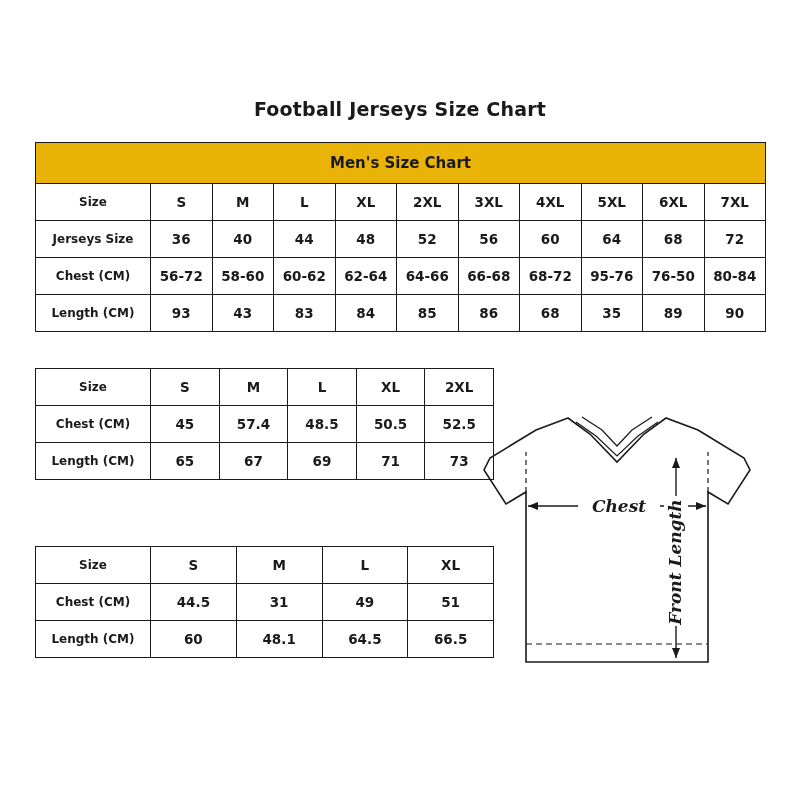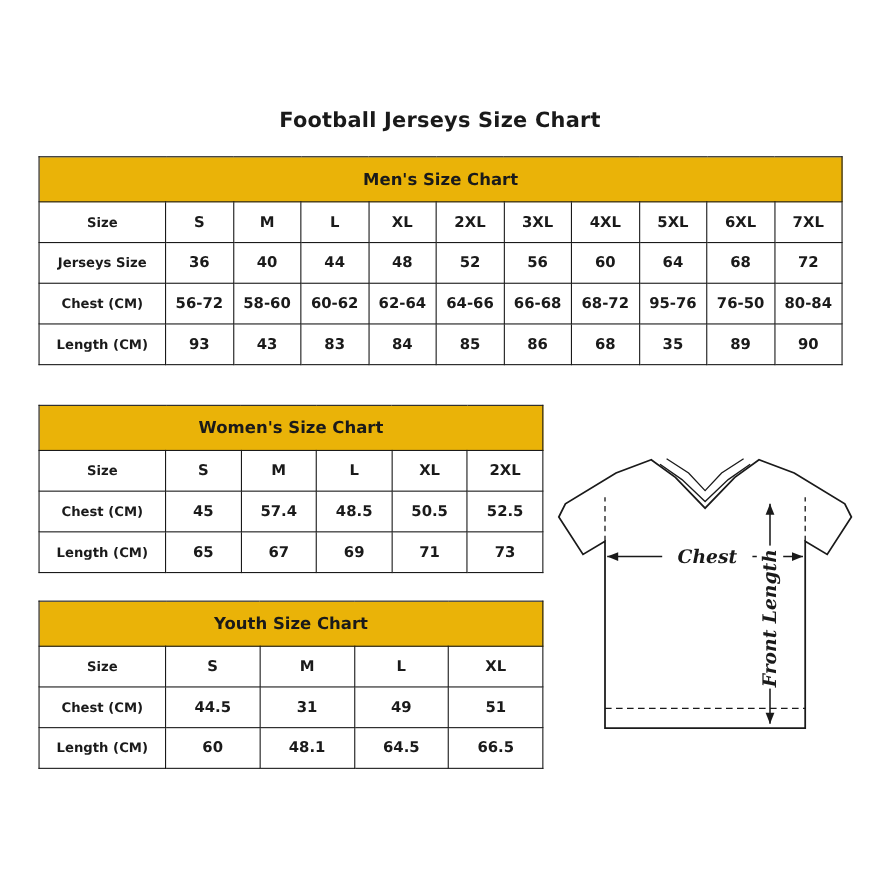--- a/index.html
+++ b/index.html
@@ -77,21 +77,21 @@
     left: 35px;
     top: 546px;
     width: 458px;
   }
   #youth-table col.label-col { width: 115px; }
   #youth-table col.data-col  { width: 85.75px; }
 
   
   #shirt-diagram {
     position: absolute;
-    left: 500px;
+    left: 476px;
     top: 400px;
     width: 290px;
     height: 300px;
   }
   #shirt-diagram svg {
     display: block;
   }
   .diag-label {
     font-family: "DejaVu Serif", serif;
     font-style: italic;
@@ -182,23 +182,20 @@
   <colgroup>
     <col class="label-col">
     <col class="data-col">
       <col class="data-col">
       <col class="data-col">
       <col class="data-col">
       <col class="data-col">
   </colgroup>
   <tbody>
     <tr>
-      <td class="table-caption" colspan="6">Women's Size Chart</td>
-    </tr>
-    <tr>
       <td class="row-label">Size</td>
       <td>S</td>
       <td>M</td>
       <td>L</td>
       <td>XL</td>
       <td>2XL</td>
     </tr>
     <tr>
       <td class="row-label">Chest (CM)</td>
       <td>45</td>
@@ -220,23 +217,20 @@
 
 <table class="size-table" id="youth-table">
   <colgroup>
     <col class="label-col">
     <col class="data-col">
       <col class="data-col">
       <col class="data-col">
       <col class="data-col">
   </colgroup>
   <tbody>
-    <tr>
-      <td class="table-caption" colspan="5">Youth Size Chart</td>
-    </tr>
     <tr>
       <td class="row-label">Size</td>
       <td>S</td>
       <td>M</td>
       <td>L</td>
       <td>XL</td>
     </tr>
     <tr>
       <td class="row-label">Chest (CM)</td>
       <td>44.5</td>

